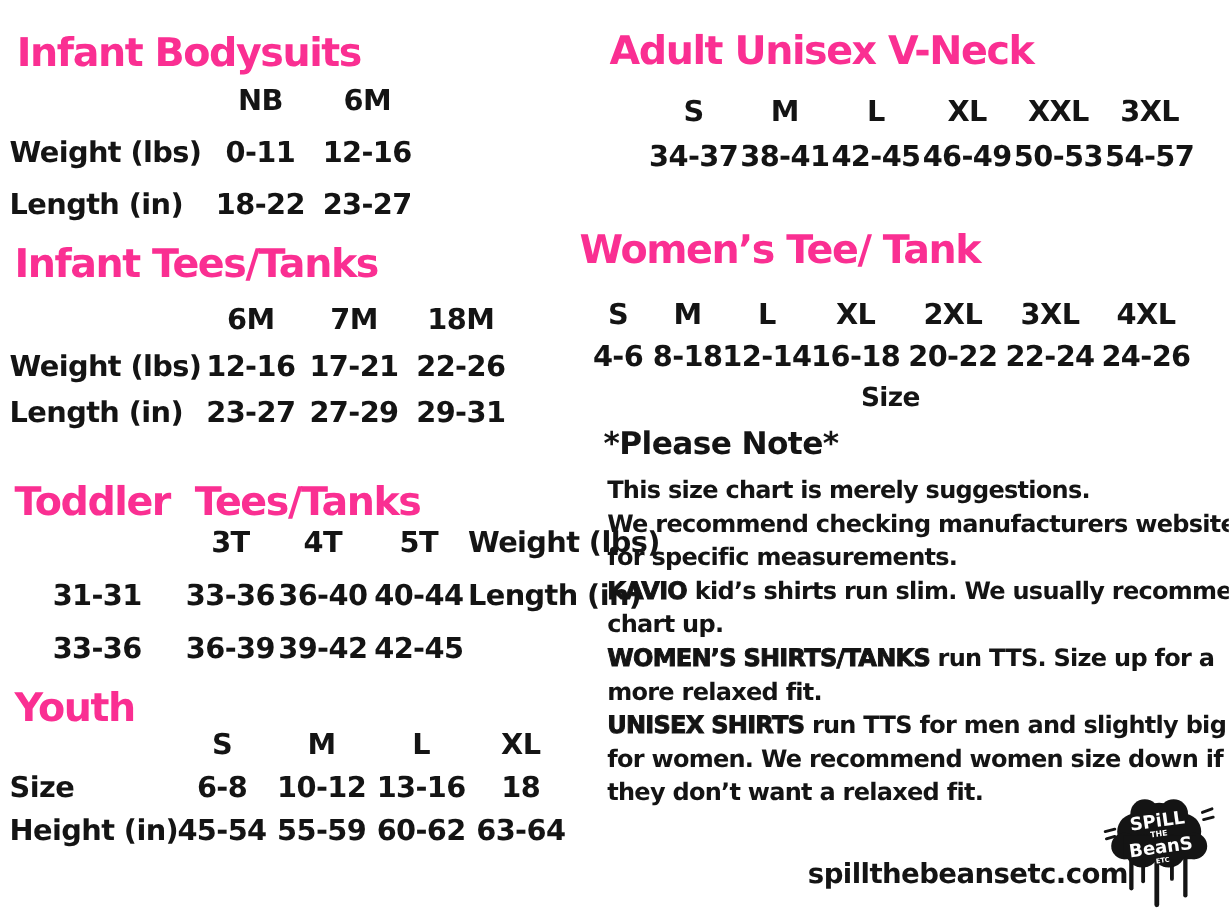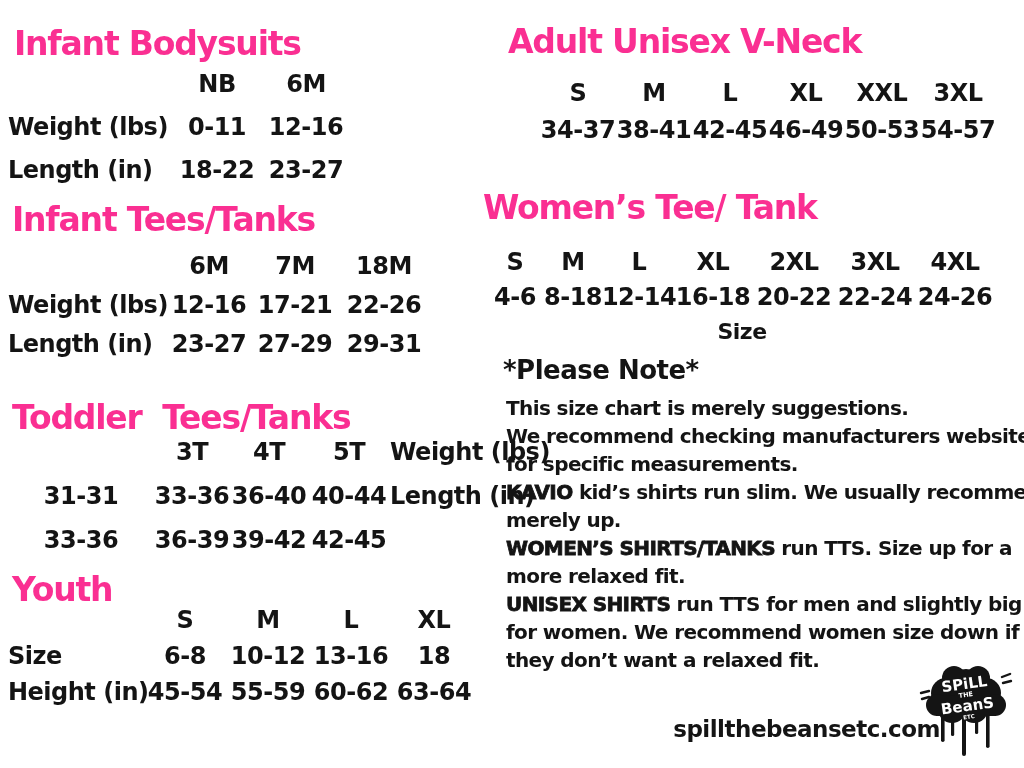--- a/index.html
+++ b/index.html
@@ -140,21 +140,21 @@
     <div>24-26</div>
     <div class="foot">Size</div>
   </div>
 
   <div class="note-title">*Please Note*</div>
   <div class="notes">
     <div><span class="hvy"></span><span>This size chart is merely suggestions.</span></div>
     <div><span class="hvy"></span><span>We recommend checking manufacturers websites</span></div>
     <div><span class="hvy"></span><span>for specific measurements.</span></div>
     <div><span class="hvy">KAVIO</span><span> kid’s shirts run slim. We usually recommend</span></div>
-    <div><span class="hvy"></span><span>merely up.</span></div>
+    <div><span class="hvy"></span><span>chart up.</span></div>
     <div><span class="hvy">WOMEN’S SHIRTS/TANKS</span><span> run TTS. Size up for a</span></div>
     <div><span class="hvy"></span><span>more relaxed fit.</span></div>
     <div><span class="hvy">UNISEX SHIRTS</span><span> run TTS for men and slightly big</span></div>
     <div><span class="hvy"></span><span>for women. We recommend women size down if</span></div>
     <div><span class="hvy"></span><span>they don’t want a relaxed fit.</span></div>
   </div>
 
   <div class="site">spillthebeansetc.com</div>
 
   <svg class="logo" viewBox="0 0 100 108" xmlns="http://www.w3.org/2000/svg">

